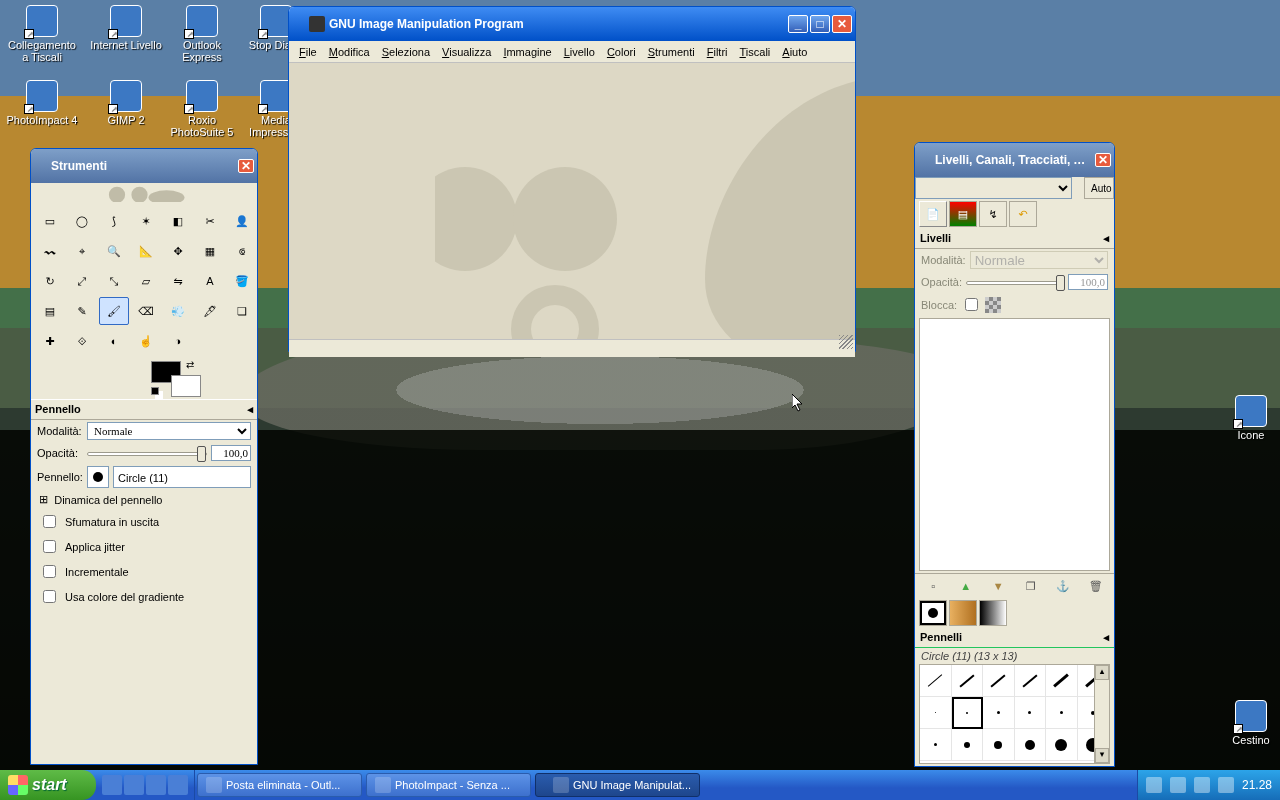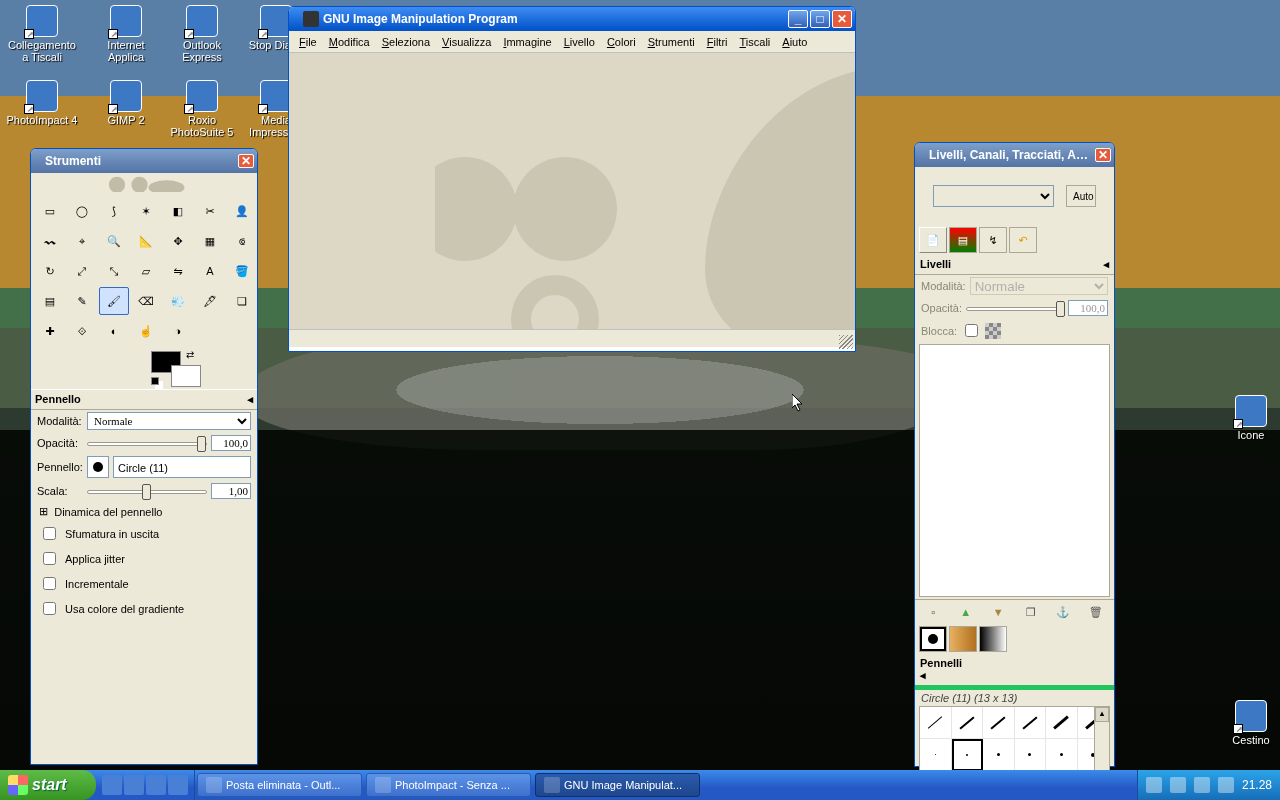--- a/index.html
+++ b/index.html
@@ -16,21 +16,21 @@
   #water { position:absolute; left:0; top:430px; width:1280px; height:340px;
            background: linear-gradient(#2a3225, #1b2015); mix-blend-mode:multiply; }
   
   
   .dicon { position:absolute; width:72px; text-align:center; color:#fff; text-shadow:1px 1px 1px #000; font-size:11px; cursor:pointer; }
   .dicon .ibox { width:32px; height:32px; margin:0 auto 2px; background:#3c78c3; border:1px solid #fff; border-radius:4px; position:relative;}
   .dicon .sc { position:absolute; left:-3px; bottom:-3px; width:10px;height:10px;background:#fff;border:1px solid #000; font-size:8px; line-height:8px;}
   
   
   .xpwin { position:absolute; border:1px solid #0050c8; border-radius:6px 6px 0 0; background:#fff; }
-  .tbar { height:24px; border-radius:5px 5px 0 0; background:linear-gradient(#3f8cf3,#0050c8); color:#fff; display:flex; align-items:center; padding:0 3px 0 14px; font-size:12px; }
+  .tbar { height:34px; border-radius:5px 5px 0 0; background:linear-gradient(#3f8cf3,#0050c8); color:#fff; display:flex; align-items:center; padding:0 3px 0 20px; font-size:12px; }
   .tbar .wicon { width:16px;height:16px;margin-right:4px;background:#333;border-radius:2px;}
   .tbar .wtitle { flex:1; overflow:hidden; white-space:nowrap; text-overflow:ellipsis; font-weight:bold;}
   .wbtn { width:20px;height:18px;margin-left:2px;border:1px solid #fff;border-radius:2px;display:flex;align-items:center;justify-content:center;font-weight:bold;font-size:12px;cursor:pointer;}
   #closex {background:#e75b3d;}
   .mn,.mx {background:linear-gradient(#6fa6ee,#335fb8);}
   
   
   #gimpMain { left:288px; top:6px; width:568px; height:346px; }
   .menubar { height:22px; background:#ece9d8; border-bottom:1px solid #c0c0c0; display:flex; align-items:center; padding:0 4px; color:#000; }
   .menubar span { padding:2px 6px; cursor:pointer; }
@@ -66,54 +66,54 @@
   .numbox{width:40px;text-align:right;}
   .chk{display:flex;align-items:center;gap:6px;padding:3px 8px;background:#ece9d8;}
   .chk input{width:13px;height:13px;}
   .brushPrev{width:22px;height:22px;background:#fff;border:1px solid #7f9db9;display:flex;align-items:center;justify-content:center;}
   .brushPrev::after{content:"";width:10px;height:10px;border-radius:50%;background:#000;}
   #brushName{flex:1;height:22px;border:1px solid #7f9db9;background:#fff;padding:0 4px;line-height:22px;}
   
   
   #layersDock { left:914px; top:142px; width:201px; height:625px; background:#ece9d8; }
   #layersDock .tbar { background:linear-gradient(#7e9fc8,#5273a5);}
-  #imgSel{display:flex;padding:18px;gap:12px;background:#ece9d8;}
+  #imgSel{display:flex;padding:0;gap:12px;background:#ece9d8;}
   #imgSel select{flex:1;height:22px;border:1px solid #7f9db9;background:#ece9d8;}
   #autoBtn{width:30px;height:22px;border:1px solid #aca899;background:#ece9d8;font-size:10px;cursor:pointer;}
   .tabrow{display:flex;gap:2px;padding:2px 4px;background:#ece9d8;}
   .dtab{width:28px;height:26px;border:1px solid #aca899;background:#ece9d8;display:flex;align-items:center;justify-content:center;cursor:pointer;}
   .dtab.sel{border-color:#fff #888 #888 #fff;background:#ece9d8;}
   #layersHead{padding:3px 5px;font-weight:bold;display:flex;justify-content:space-between;border-bottom:1px solid #aca899;}
   .lopt{display:flex;align-items:center;padding:2px 6px;gap:4px;color:#887;}
   .lopt select{flex:1;height:18px;border:1px solid #c4c0a8;background:#ece9d8;color:#999;}
   #layerList{height:253px;background:#fff;border:1px solid #aca899;margin:2px 4px;}
   .lbtns{display:flex;justify-content:space-around;padding:2px;background:#ece9d8;border-top:1px solid #aca899;}
   .lbtns span{width:20px;height:20px;display:flex;align-items:center;justify-content:center;cursor:pointer;color:#555;}
   .btabrow{display:flex;gap:2px;padding:2px 4px;background:#ece9d8;}
   .btab{width:28px;height:26px;border:1px solid #aca899;background:#fff;display:flex;align-items:center;justify-content:center;cursor:pointer;}
-  #brushHead{padding:3px 5px;font-weight:bold;display:flex;justify-content:space-between;border-bottom:5px solid #22c55e;flex-direction:column;}
+  #brushHead{padding:3px 5px;font-weight:bold;display:flex;justify-content:space-between;border-bottom:1px solid #22c55e;}
   #brushInfo{padding:2px 6px;font-style:italic;color:#444;}
   #brushGrid{height:100px;background:#fff;border:1px solid #aca899;margin:0 4px;display:grid;grid-template-columns:repeat(6,1fr);grid-auto-rows:32px;overflow:hidden;position:relative;}
   .bcell{border-right:1px solid #e5e5e5;border-bottom:1px solid #e5e5e5;display:flex;align-items:center;justify-content:center;}
   .bcell.sel{outline:2px solid #000;outline-offset:-2px;}
   .dot{border-radius:50%;background:#000;}
   .stroke{width:18px;height:3px;background:#000;transform:rotate(-40deg);}
   .vscr{position:absolute;right:0;top:0;bottom:0;width:15px;background:#ece9d8;border-left:1px solid #aca899;}
   .vscr .up,.vscr .dn{height:15px;background:#dcd9c8;border:1px solid #aca899;font-size:9px;text-align:center;}
   .vscr .dn{position:absolute;bottom:0;left:0;right:0;}
   
   
   #taskbar{position:absolute;left:0;bottom:0;width:1280px;height:30px;background:linear-gradient(#3b8bea,#2458c5 60%,#2458c5);display:flex;align-items:stretch;color:#fff;font-size:11px;}
   #startBtn{width:96px;background:linear-gradient(#5fbb47,#369422);border-radius:0 14px 14px 0;display:flex;align-items:center;padding-left:8px;font-style:italic;font-weight:bold;font-size:16px;cursor:pointer;text-shadow:1px 1px 1px #063;}
   #startBtn::before{content:"";width:20px;height:20px;margin-right:4px;border-radius:3px;background:
     conic-gradient(#f66 0 25%, #6f6 25% 50%, #66f 50% 75%, #fd6 75% 100%);}
   #qlaunch{display:flex;align-items:center;gap:2px;padding:0 6px;border-right:1px solid #1b4aa5;}
   .qbtn{width:20px;height:20px;background:#4a7fd6;border-radius:2px;cursor:pointer;}
   .taskBtn{margin:3px 2px;padding:0 8px;min-width:165px;max-width:165px;background:linear-gradient(#5d93e7,#3d70cd);border:1px solid #2a5cad;border-radius:3px;display:flex;align-items:center;gap:4px;cursor:pointer;overflow:hidden;white-space:nowrap;}
-  .taskBtn.act{background:linear-gradient(#2a5cad,#1e468c);border-color:#10306a;}
+  .taskBtn.act{background:linear-gradient(#2a5cad,#1e468c);border-color:#10306a;justify-content:flex-end;}
   .taskBtn .ti{width:16px;height:16px;background:#fff3;border-radius:2px;flex:none;}
   #systray{margin-left:auto;background:linear-gradient(#2ca4e9,#166db8);display:flex;align-items:center;gap:8px;padding:0 8px;border-left:1px solid #1b4aa5;}
   .trayi{width:16px;height:16px;background:#fff6;border-radius:2px;}
   #clock{font-weight:normal;font-size:12px;}
   
   
   #cursor{position:absolute;left:792px;top:394px;width:12px;height:18px;pointer-events:none;}
 </style>
 </head>
 <body>
@@ -125,21 +125,21 @@
       <div class="dicon" style="left: 6px; top: 5px;">
         <div class="ibox">
           <div class="sc">↗</div>
         </div>
         <div>Collegamento a Tiscali</div>
       </div>
       <div class="dicon" style="left: 90px; top: 5px;">
         <div class="ibox">
           <div class="sc">↗</div>
         </div>
-        <div>Internet Applica</div>
+        <div>Internet Livello</div>
       </div>
       <div class="dicon" style="left: 166px; top: 5px;">
         <div class="ibox">
           <div class="sc">↗</div>
         </div>
         <div>Outlook Express</div>
       </div>
       <div class="dicon" style="left: 240px; top: 5px;">
         <div class="ibox">
           <div class="sc">↗</div>
@@ -287,28 +287,20 @@
         <div class="sliderTrack"></div>
           <div class="sliderThumb" id="opThumb" style="left: 92%;"></div>
       </div>
       <input class="xp numbox" value="100,0" style="">
     </div>
     <div class="optrow">
       <label>Pennello:</label>
       <div class="brushPrev"></div>
       <div id="brushName">Circle (11)</div>
     </div>
-    <div class="optrow">
-      <label>Scala:</label>
-      <div class="sliderWrap">
-        <div class="sliderTrack"></div>
-          <div class="sliderThumb" id="scThumb" style="left: 46%;"></div>
-      </div>
-      <input class="xp numbox" value="1,00" style="">
-    </div>
     <div class="chk">
       <span>⊞</span>
       <span>Dinamica del pennello</span>
     </div>
     <div id="checkList">
         <div class="chk">
           <input type="checkbox" style="">
           <span>Sfumatura in uscita</span>
         </div>
         <div class="chk">

